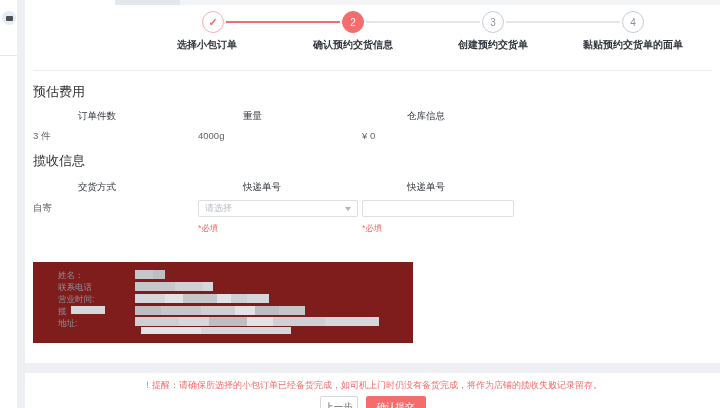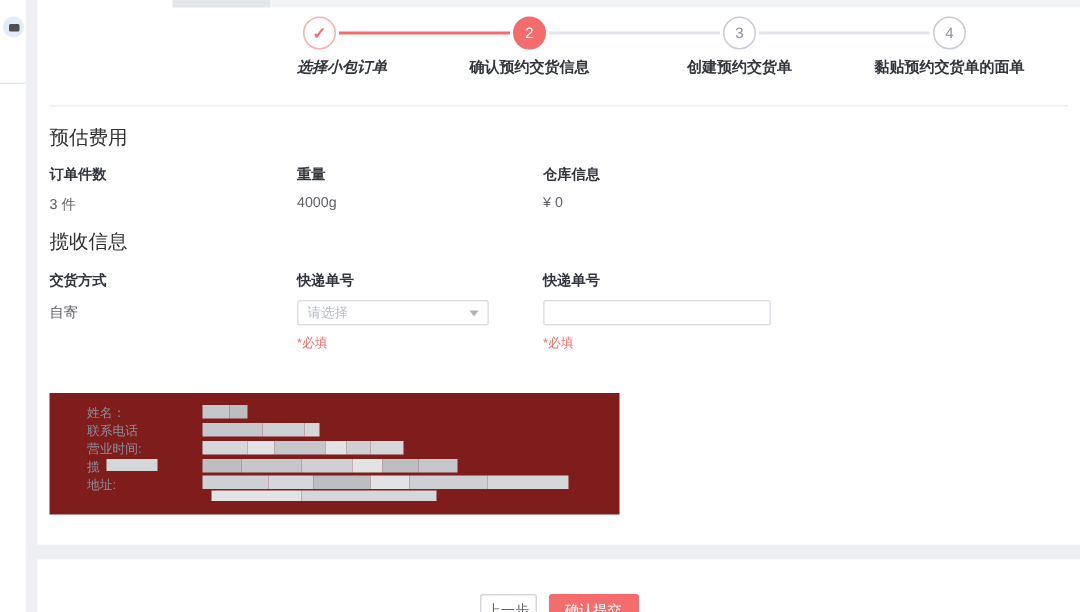--- a/index.html
+++ b/index.html
@@ -31,24 +31,24 @@
   .step-active { background:#f56c6c; color:#fff; border:1px solid #f56c6c; }
   .step-wait   { border:1px solid #c8ccd4; color:#8d9199; }
   .step-line   { position:absolute; top:21px; height:2px; }
   .line-done { background:#f56c6c; }
   .line-wait { background:#e3e6eb; }
   .step-label { position:absolute; top:38px; width:140px; text-align:center; font-size:10px;
                 font-weight:600; color:#33373d; }
 
   .section-divider { position:absolute; left:8px; top:70px; width:679px; border-top:1px solid #eceef2; }
   .h-section { position:absolute; left:8px; font-size:13px; color:#303133; font-weight:500; }
-  .f-label { position:absolute; font-size:9.5px; color:#33373d; font-weight:700; }
+  .f-label { position:absolute; font-size:9.5px; color:#33373d; font-weight:400;margin-left:45px; }
   .f-value { position:absolute; font-size:9.5px; color:#606266; }
 
-  .select-box { position:absolute; width:128px; height:17px; border:1px solid #dcdfe6; border-radius:2px;
+  .select-box { position:absolute; width:160px; height:17px; border:1px solid #dcdfe6; border-radius:2px;
                 background:#fff; display:flex; align-items:center; padding:0 6px; cursor:pointer; }
   .select-placeholder { font-size:9px; color:#b8bcc4; flex:1; }
   .chevron { width:0; height:0; border-left:3.5px solid transparent; border-right:3.5px solid transparent;
              border-top:4px solid #b0b3ba; }
   .input-box { position:absolute; width:152px; height:17px; border:1px solid #dcdfe6; border-radius:2px;
                background:#fff; font-size:9px; color:#606266; padding:0 5px; outline:none; }
   .required { position:absolute; font-size:8.5px; color:#f56c6c; }
 
   .wh-row { position:absolute; left:8px; top:243px; font-size:9.5px; color:#33373d; font-weight:600;
             display:flex; align-items:center; gap:3px; }
@@ -93,21 +93,21 @@
   <div>
     <div class="step-line line-done abs" style="left:201px; width:114px;"></div>
     <div class="step-line line-wait abs" style="left:341px; width:114px;"></div>
     <div class="step-line line-wait abs" style="left:481px; width:114px;"></div>
 
     <div class="step-circle step-done" style="left:177px;">✓</div>
     <div class="step-circle step-active" style="left:317px;">2</div>
     <div class="step-circle step-wait" style="left:457px;">3</div>
     <div class="step-circle step-wait" style="left:597px;">4</div>
 
-    <div class="step-label" style="left:133px;font-style:italic;">选择小包订单</div>
+    <div class="step-label" style="left:112px;">选择小包订单</div>
     <div class="step-label" style="left:258px;">确认预约交货信息</div>
     <div class="step-label" style="left:398px;">创建预约交货单</div>
     <div class="step-label" style="left:538px;">黏贴预约交货单的面单</div>
   </div>
 
   <div class="section-divider"></div>
 
   <div class="h-section" style="top:83px;">预估费用</div>
   <div class="f-label" style="left:8px;  top:110px;">订单件数</div>
   <div class="f-label" style="left:173px; top:110px;">重量</div>
@@ -179,17 +179,18 @@
     </div>
     <div class="mosaic" style="left:108px; top:65px; height:7px;">
       <span class="m4" style="width:60px;"></span>
         <span class="m2" style="width:90px;"></span>
     </div>
   </div>
 </div>
 
 <div class="band"></div>
 <div class="footer">
+  <div class="reminder">！提醒：请确保所选择的小包订单已经备货完成，如司机上门时仍没有备货完成，将作为店铺的揽收失败记录留存。</div>
   <div class="btn-row">
     <button class="btn btn-prev">上一步</button>
     <button class="btn btn-submit">确认提交</button>
   </div>
 </div>
 
 </body></html>

